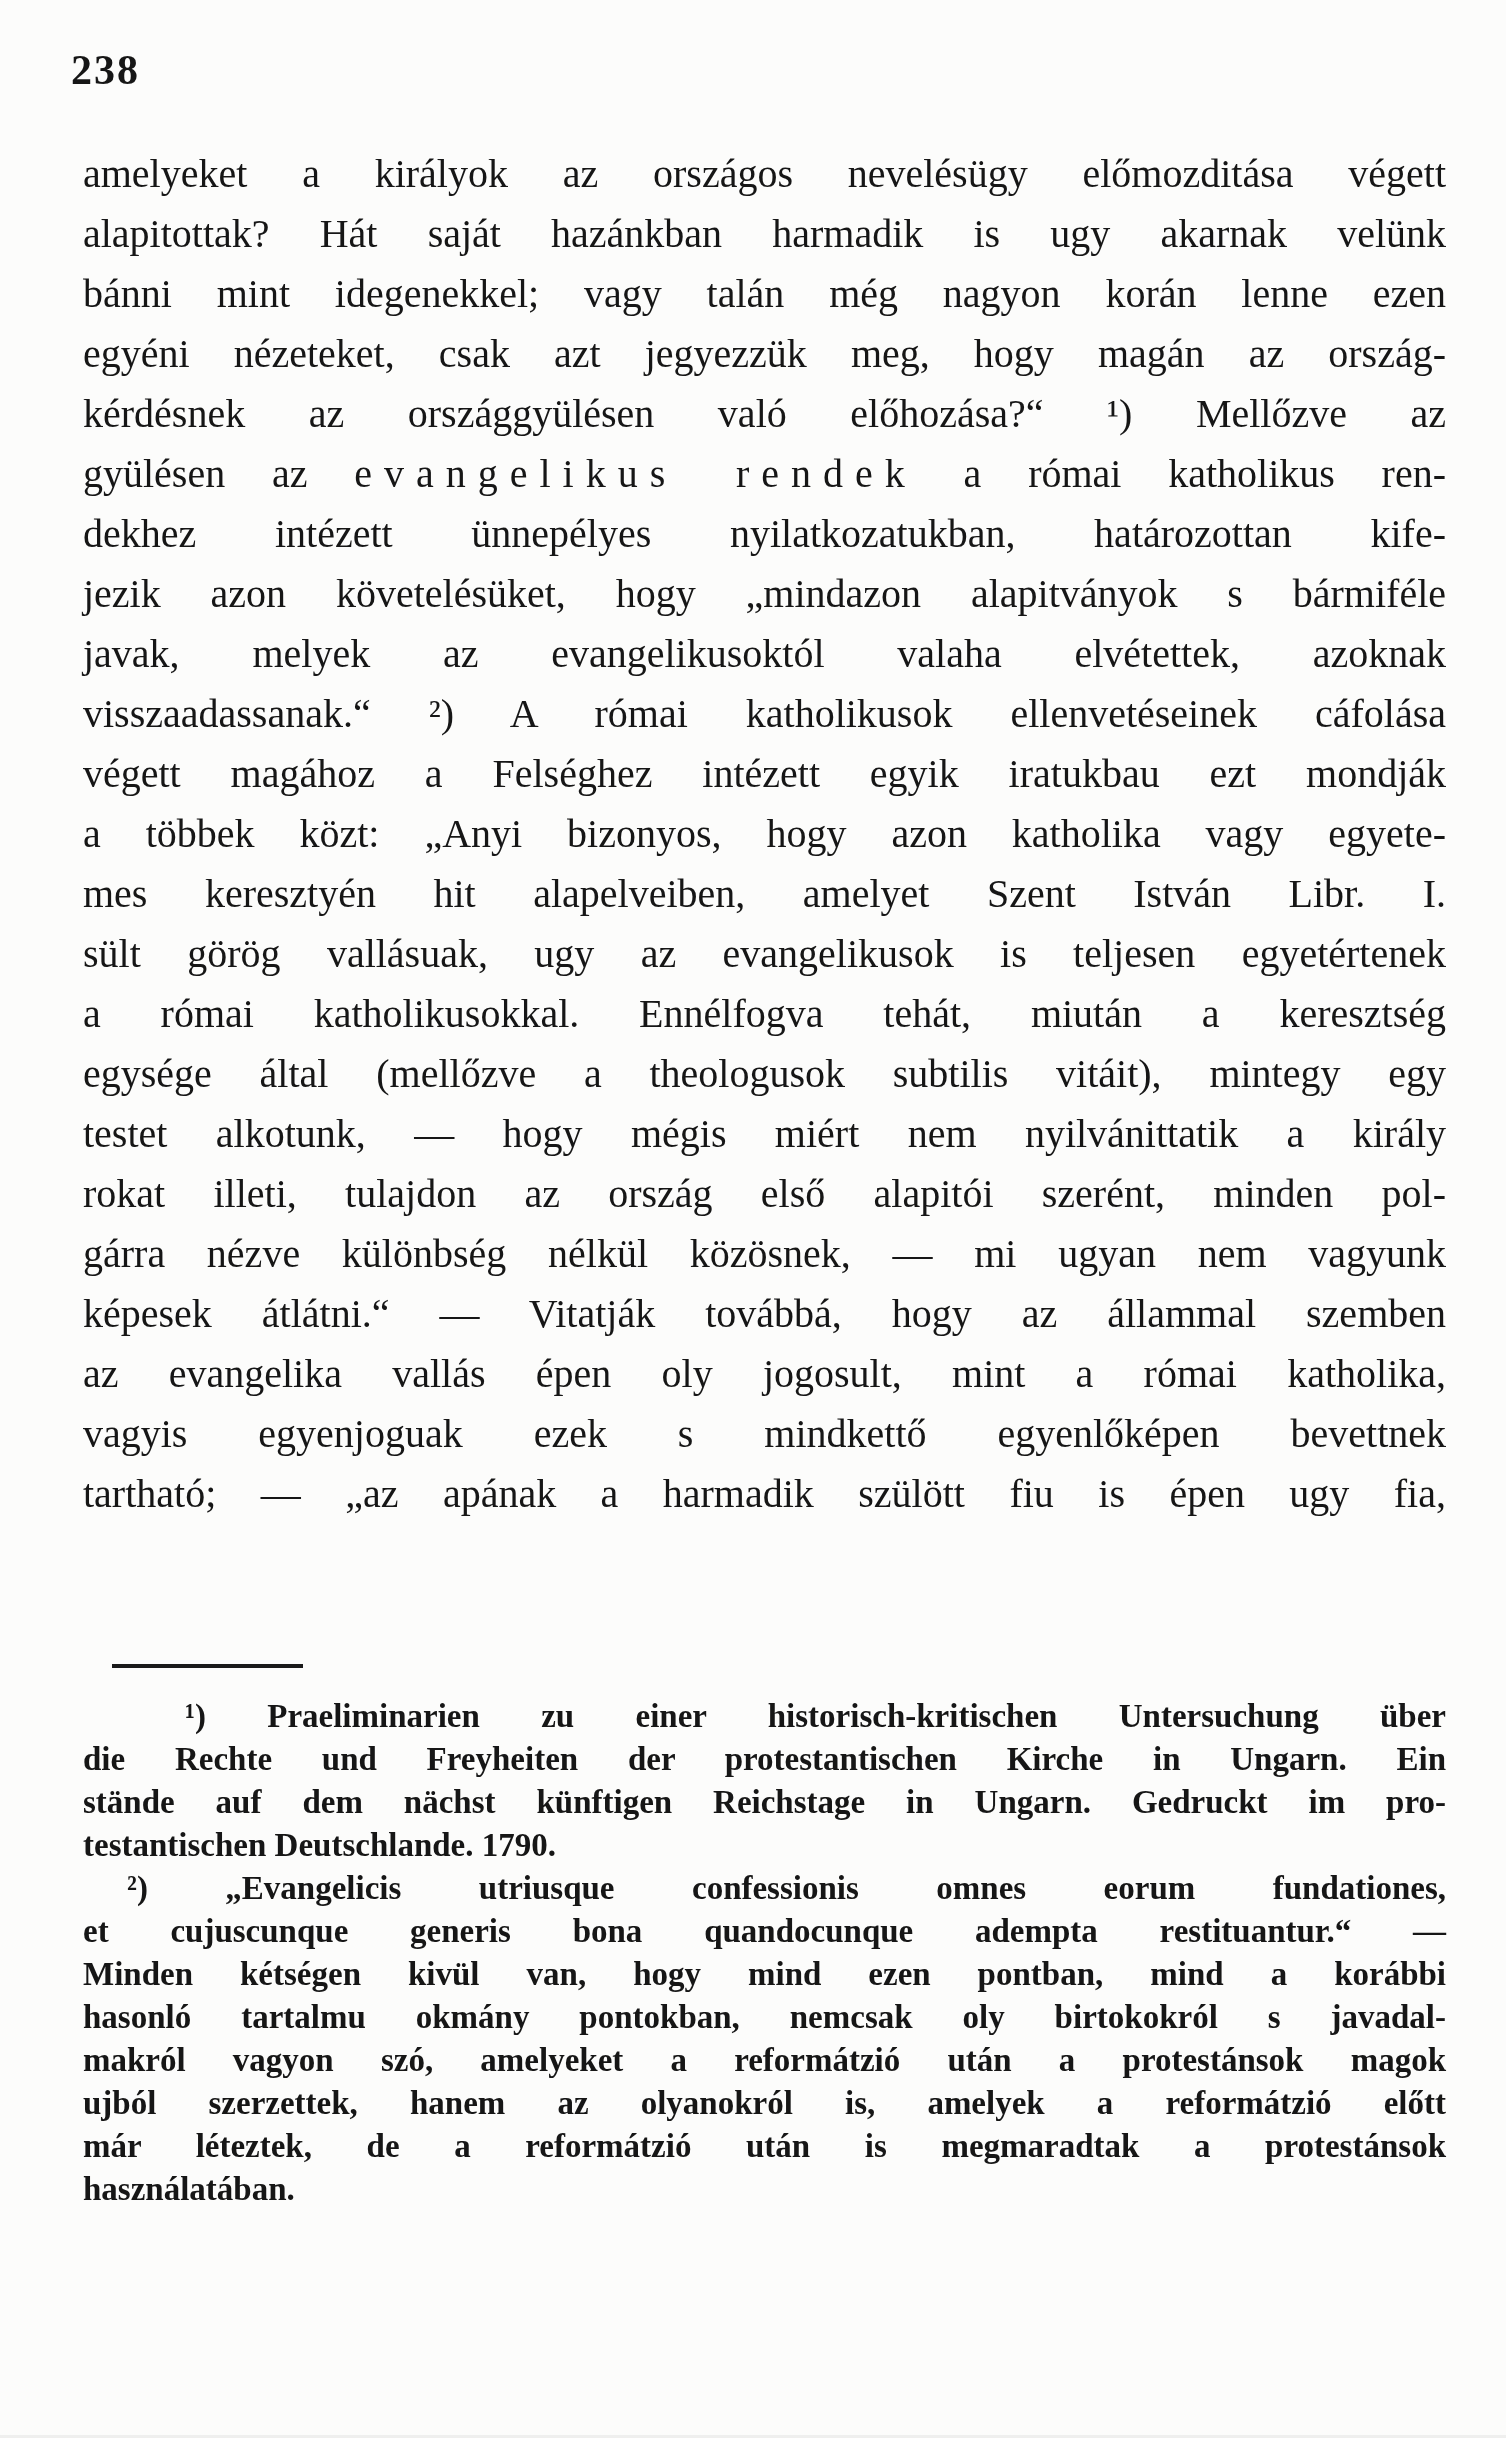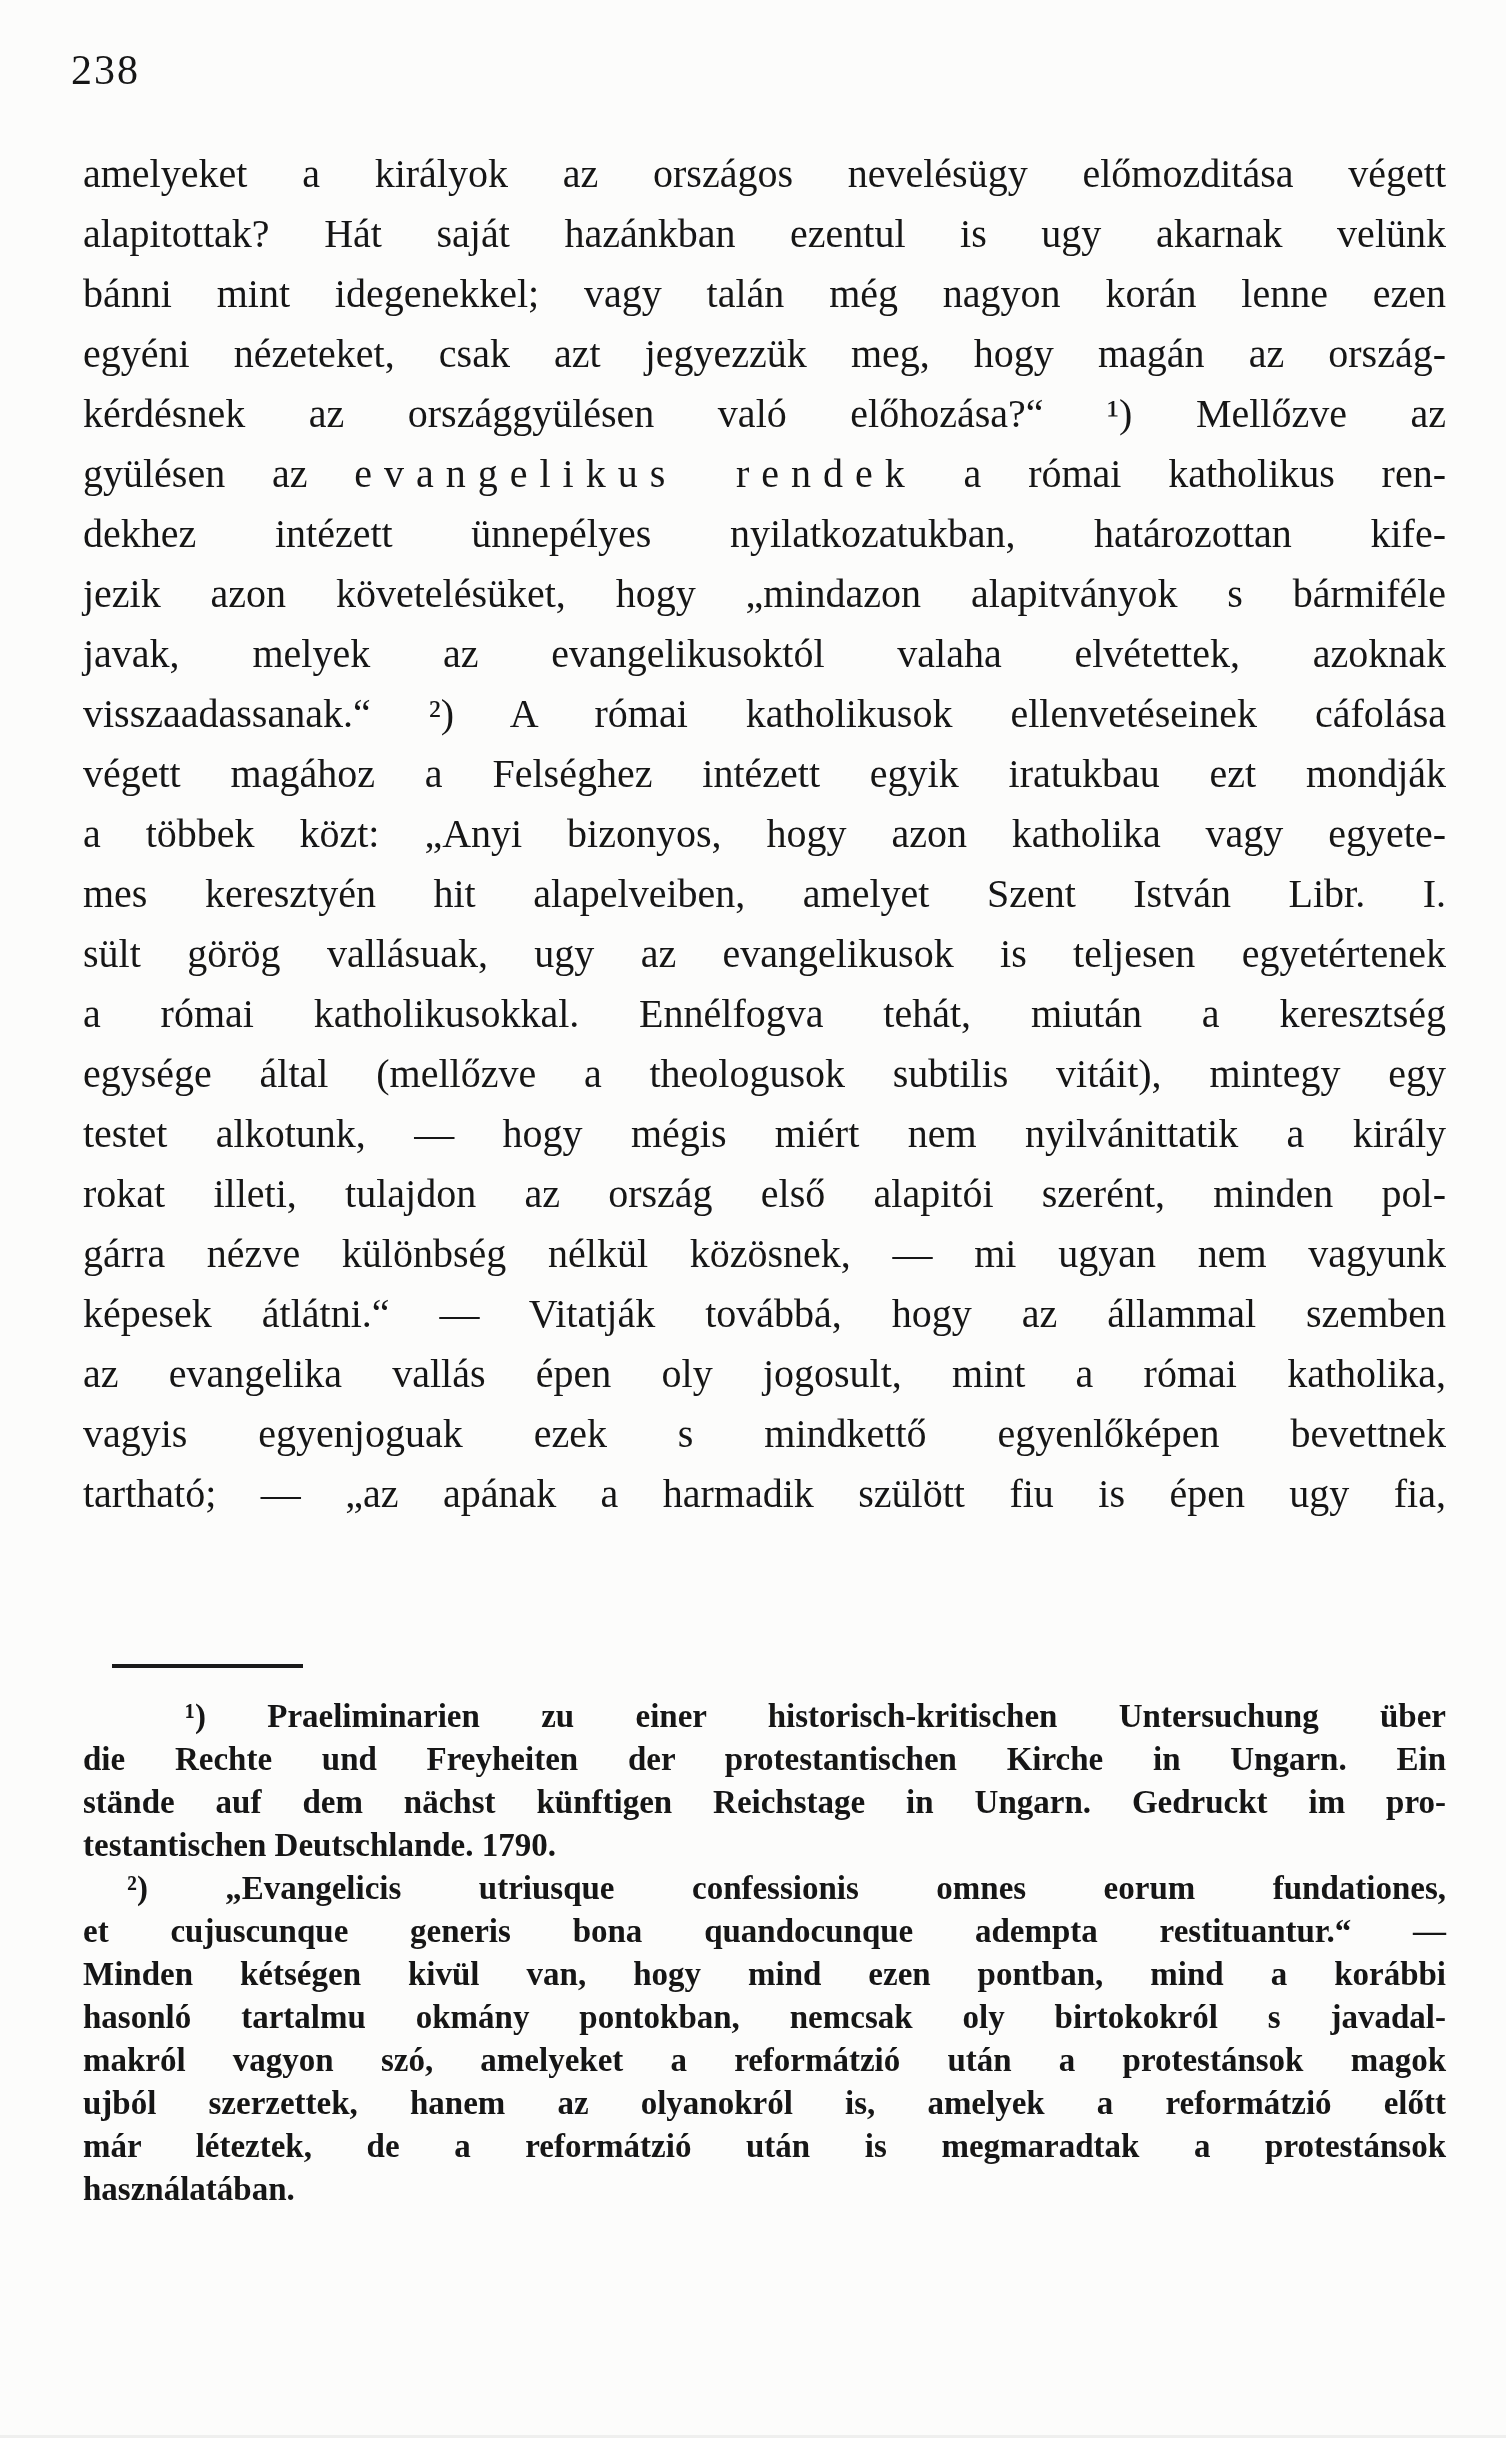--- a/index.html
+++ b/index.html
@@ -19,20 +19,21 @@
     position: absolute;
     inset: 0;
   }
   .page-number {
     position: absolute;
     left: 71px;
     top: 49px;
     font-size: 42px;
     letter-spacing: 2px;
     line-height: 1;
+    font-weight: bold;
   }
   .main-text {
     position: absolute;
     left: 83px;
     top: 144px;
     width: 1363px;
     font-size: 40px;
     line-height: 60px;
   }
   .line {
@@ -83,21 +84,21 @@
 </style>
 </head>
 <body>
 
 <div class="page">
 
   <div class="page-number">238</div>
 
   <div class="main-text">
     <div class="line">amelyeket a királyok az országos nevelésügy előmozditása végett</div>
-    <div class="line">alapitottak? Hát saját hazánkban ezentul is ugy akarnak velünk</div>
+    <div class="line">alapitottak? Hát saját hazánkban harmadik is ugy akarnak velünk</div>
     <div class="line">bánni mint idegenekkel; vagy talán még nagyon korán lenne ezen</div>
     <div class="line">egyéni nézeteket, csak azt jegyezzük meg, hogy magán az ország-</div>
     <div class="line">kérdésnek az országgyülésen való előhozása?“ ¹) Mellőzve az</div>
     <div class="line"><span>gyülésen az </span><span class="spaced">evangelikus rendek</span><span> a római katholikus ren-</span></div>
     <div class="line">dekhez intézett ünnepélyes nyilatkozatukban, határozottan kife-</div>
     <div class="line">jezik azon követelésüket, hogy „mindazon alapitványok s bármiféle</div>
     <div class="line">javak, melyek az evangelikusoktól valaha elvétettek, azoknak</div>
     <div class="line">visszaadassanak.“ ²) A római katholikusok ellenvetéseinek cáfolása</div>
     <div class="line">végett magához a Felséghez intézett egyik iratukbau ezt mondják</div>
     <div class="line">a többek közt: „Anyi bizonyos, hogy azon katholika vagy egyete-</div>

